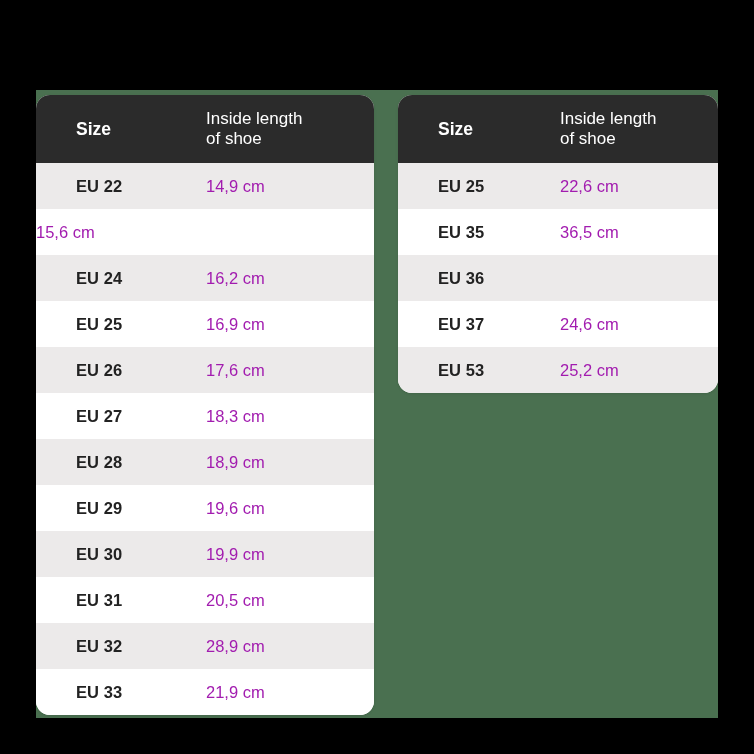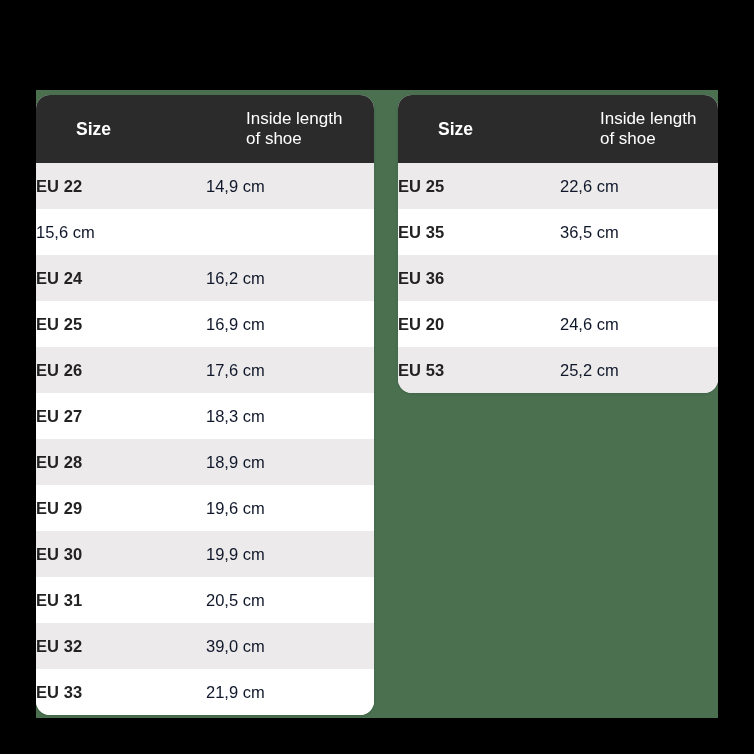--- a/index.html
+++ b/index.html
@@ -79,48 +79,48 @@
     flex: 0 0 auto;
     padding-left: 40px;
     box-sizing: border-box;
   }
   .left  .col-size { width: 170px; }
   .right .col-size { width: 162px; }
 
   .col-len {
     flex: 1 1 auto;
     box-sizing: border-box;
-    margin-left: 40px;
   }
 
   
   .card-body { display: block; }
   .row {
     display: flex;
     align-items: center;
     height: 46px;
     background: #FFFFFF;
   }
   .row.alt { background: #ECEAEA; }
 
   .cell-size {
     flex: 0 0 auto;
     box-sizing: border-box;
+    padding-left: 40px;
     color: #222222;
     font-weight: 700;
     font-size: 16.5px;
     letter-spacing: 0.1px;
   }
   .left  .cell-size { width: 170px; }
   .right .cell-size { width: 162px; }
 
   .cell-len {
     flex: 1 1 auto;
     box-sizing: border-box;
-    color: #0f172a;
+    color: #a21caf;
     font-weight: 400;
     font-size: 16.5px;
   }
 </style>
 </head>
 <body>
 
 <div id="page">
 
   <div id="backdrop"></div>
@@ -173,21 +173,21 @@
         <div class="row alt">
           <div class="cell-size">EU 30</div>
           <div class="cell-len">19,9 cm</div>
         </div>
         <div class="row">
           <div class="cell-size">EU 31</div>
           <div class="cell-len">20,5 cm</div>
         </div>
         <div class="row alt">
           <div class="cell-size">EU 32</div>
-          <div class="cell-len">39,0 cm</div>
+          <div class="cell-len">28,9 cm</div>
         </div>
         <div class="row">
           <div class="cell-size">EU 33</div>
           <div class="cell-len">21,9 cm</div>
         </div>
 
       </div>
     </div>
 
     <div class="size-card right">
@@ -207,21 +207,21 @@
           <div class="cell-len">22,6 cm</div>
         </div>
         <div class="row">
           <div class="cell-size">EU 35</div>
           <div class="cell-len">36,5 cm</div>
         </div>
         <div class="row alt">
           <div class="cell-size">EU 36</div>
         </div>
         <div class="row">
-          <div class="cell-size">EU 20</div>
+          <div class="cell-size">EU 37</div>
           <div class="cell-len">24,6 cm</div>
         </div>
         <div class="row alt">
           <div class="cell-size">EU 53</div>
           <div class="cell-len">25,2 cm</div>
         </div>
 
       </div>
     </div>
 

